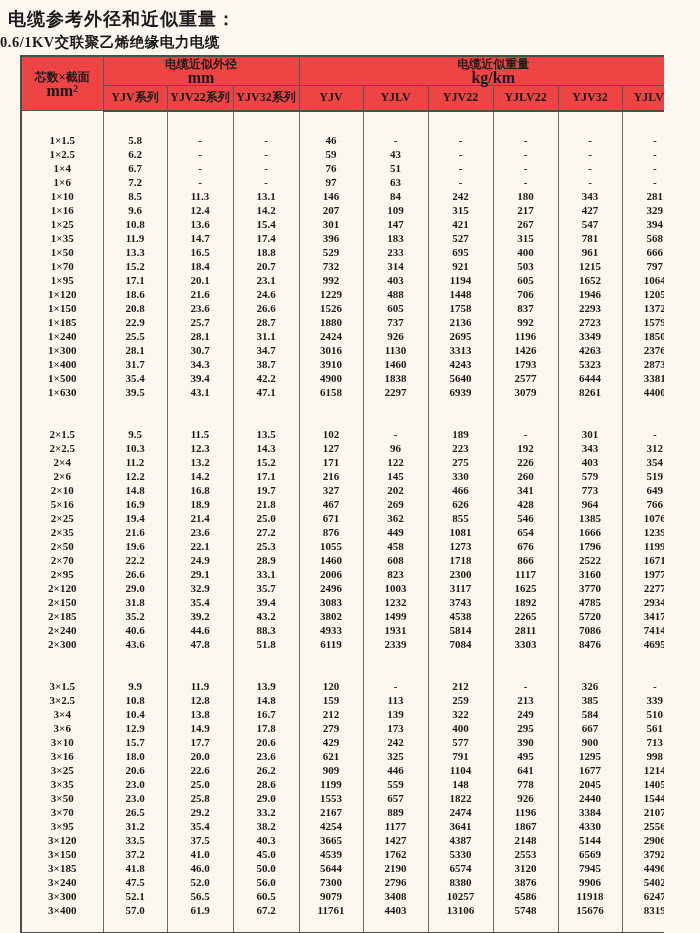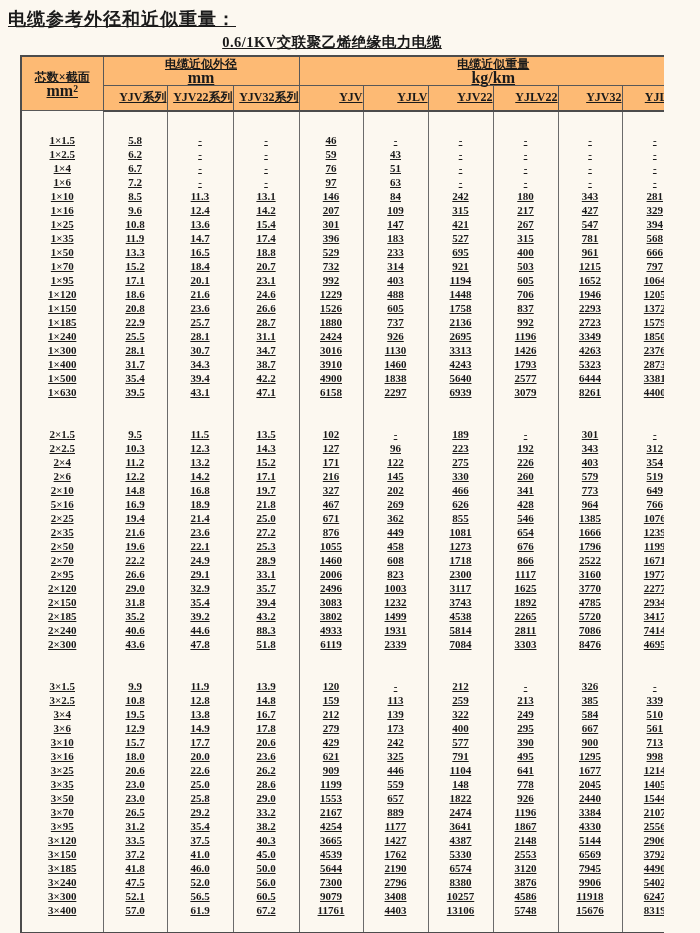--- a/index.html
+++ b/index.html
@@ -3,49 +3,48 @@
 <meta charset="utf-8">
 <style>
   * { box-sizing: border-box; }
   html,body { margin:0; padding:0; }
   body {
     width:700px; height:933px;
     background:#fcf8f0;
     font-family:"Liberation Serif","DejaVu Serif",serif;
     color:#1a1a1a;
   }
-  .page { position:relative; width:664px; height:933px; overflow:hidden;text-decoration:underline; }
+  .page { position:relative; width:664px; height:933px; overflow:hidden; }
 
   .page-title {
     margin:0; padding:7px 0 0 8px;
     font-size:18px; font-weight:bold; letter-spacing:1px;
   }
   .table-subtitle {
     margin-top:2px;
-    text-align:center;
     font-size:14.5px; font-weight:bold;
     letter-spacing:0.5px;
   }
 
   table.spec-table {
     border-collapse:collapse;
     table-layout:fixed;
     width:667px;
     margin:3px 0 0 20px;
     border:2px solid #4c4c4c;
   }
   thead th {
-    background:#fdba74;
+    background:#ef4444;
     border:1px solid #585858;
     font-size:12px; font-weight:bold;
     padding:1px 0;
     text-align:center;
     line-height:13px;
   }
-  thead tr.series-row th { height:25px; border-bottom:2px solid #4c4c4c;text-align:right; }
+  thead tr.series-row th { height:25px; border-bottom:2px solid #4c4c4c; }
   thead th .sub { display:block; font-size:16px; }
 
   tbody td {
     border-left:1px solid #6b6b6b;
     text-align:center;
     font-size:11px; font-weight:bold;
     line-height:14px; height:14px;
     padding:0;
     white-space:nowrap;
     overflow:hidden;
@@ -580,21 +579,21 @@
           <td>14.8</td>
           <td>159</td>
           <td>113</td>
           <td>259</td>
           <td>213</td>
           <td>385</td>
           <td>339</td>
         </tr>
         <tr>
           <td>3×4</td>
-          <td>19.5</td>
+          <td>10.4</td>
           <td>13.8</td>
           <td>16.7</td>
           <td>212</td>
           <td>139</td>
           <td>322</td>
           <td>249</td>
           <td>584</td>
           <td>510</td>
         </tr>
         <tr>

